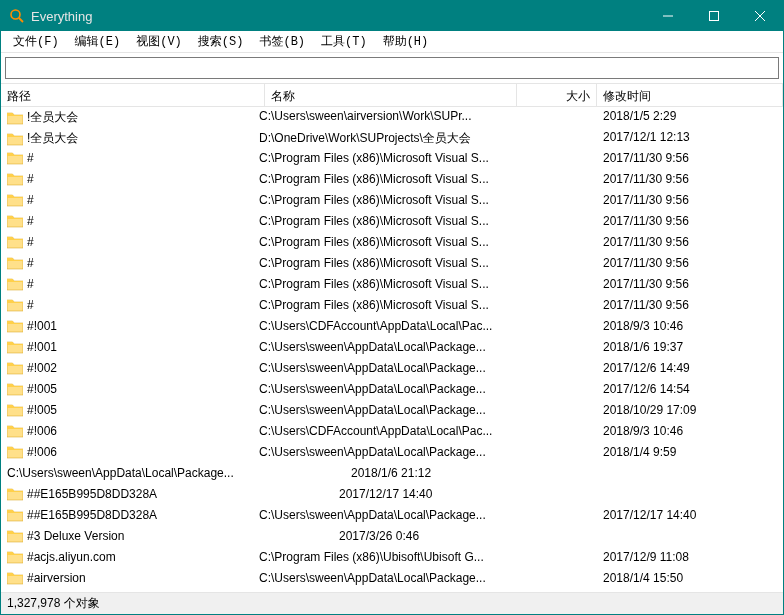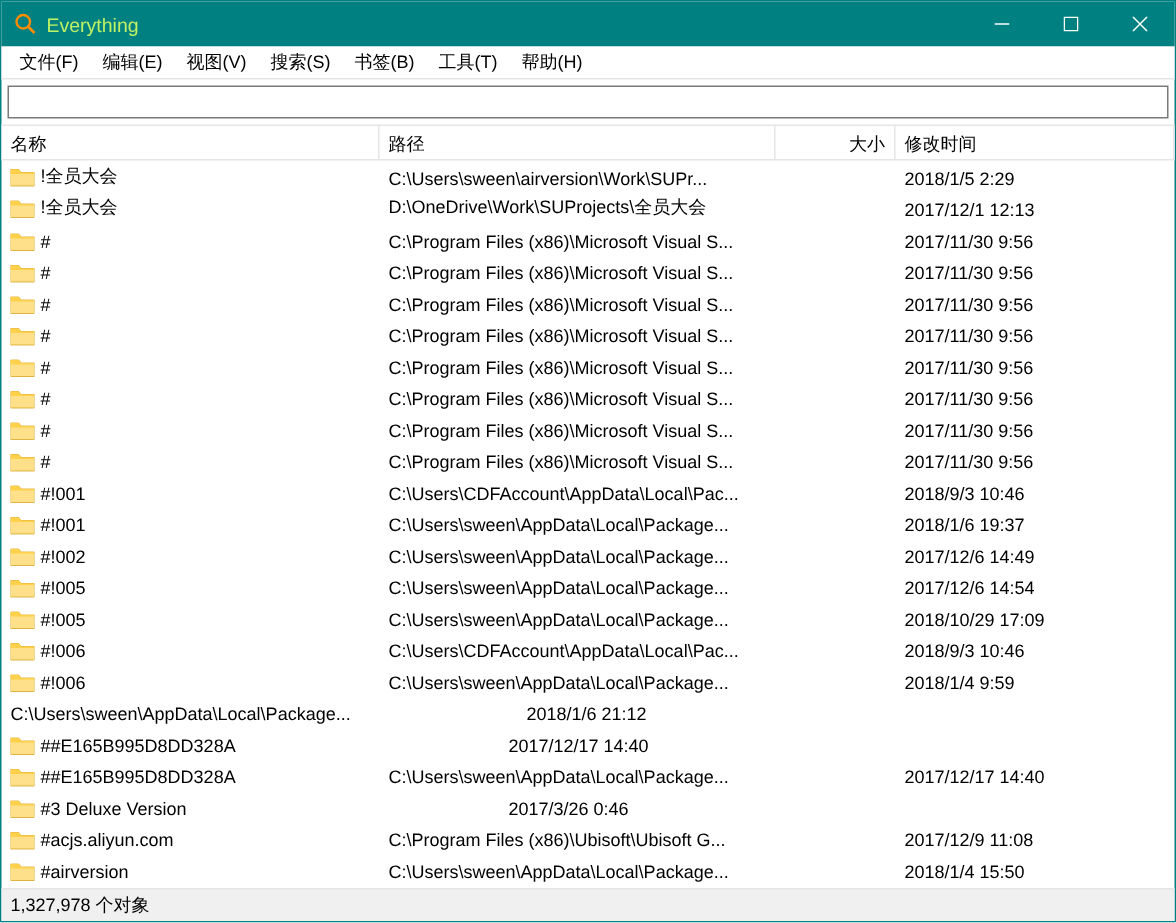--- a/index.html
+++ b/index.html
@@ -1,34 +1,34 @@
 <!DOCTYPE html>
 <html><head>
 <meta charset="utf-8">
 <style>
 * { margin: 0; padding: 0; box-sizing: border-box; font-family: "Microsoft YaHei", "Segoe UI", sans-serif; font-size: 12px; }
 body { background: #fff; overflow: hidden; }
 .window { width: 784px; height: 615px; display: flex; flex-direction: column; border: 1px solid #008080; }
-.titlebar { background: #008080; color: #bef264; height: 30px; display: flex; align-items: center; padding: 0 0 0 8px; }
+.titlebar { background: #008080; color: #e5e5e5; height: 30px; display: flex; align-items: center; padding: 0 0 0 8px; }
 .titlebar .icon { width: 16px; height: 16px; margin-right: 6px; display: flex; align-items: center; justify-content: center; }
 .titlebar .title { flex: 1; font-size: 13px; }
 .titlebar .ctrls { display: flex; height: 100%; }
 .titlebar .ctrl { width: 46px; display: flex; align-items: center; justify-content: center; cursor: pointer; }
 .menubar { background: #fff; height: 22px; display: flex; align-items: center; padding: 0 4px; border-bottom: 1px solid #e5e5e5; }
-.menubar .mi { padding: 18px 8px; cursor: pointer; }
+.menubar .mi { padding: 18px 8px; cursor: pointer; font-family: Liberation Mono, monospace; }
 .searchbar { padding: 4px; }
 .searchbar input { width: 100%; height: 22px; border: 1px solid #7a7a7a; padding: 2px 4px; outline: none; }
 .headers { display: flex; border-top: 1px solid #e5e5e5; border-bottom: 1px solid #e5e5e5; background: #fff; height: 24px; }
 .headers .hc { padding: 4px 6px; border-right: 1px solid #e5e5e5; cursor: pointer; white-space: nowrap; overflow: hidden; }
 .c-name { width: 252px; text-align: left; }
 .c-path { width: 264px; text-align: left; }
 .c-size { width: 80px; text-align: right; }
 .c-date { flex: 1; text-align: left; }
 .rows { flex: 1; overflow-y: scroll; overflow-x: hidden; }
-.row { display: flex; height: 21px; align-items: flex-end; cursor: pointer; }
+.row { display: flex; height: 21px; align-items: flex-start; cursor: pointer; }
 .row .cell { padding: 2px 6px; white-space: nowrap; overflow: hidden; text-overflow: ellipsis; }
 .row .c-name { display: flex; align-items: center; gap: 4px; }
 .folder-icon { width: 16px; height: 14px; flex-shrink: 0; }
 .statusbar { height: 22px; border-top: 1px solid #e5e5e5; display: flex; align-items: center; padding: 0 6px; background: #f0f0f0; }
 ::-webkit-scrollbar { width: 17px; }
 ::-webkit-scrollbar-track { background: #f0f0f0; }
 ::-webkit-scrollbar-thumb { background: #cdcdcd; border: 1px solid #f0f0f0; }
 ::-webkit-scrollbar-button { background: #f0f0f0; height: 17px; }
 </style>
 </head>
@@ -71,22 +71,22 @@
       <div class="mi">书签(B)</div>
       <div class="mi">工具(T)</div>
       <div class="mi">帮助(H)</div>
     </div>
 
   <div class="searchbar">
     <input type="text" value="" style="">
   </div>
 
   <div class="headers">
+    <div class="hc c-path">路径</div>
     <div class="hc c-name">名称</div>
-    <div class="hc c-path">路径</div>
     <div class="hc c-size">大小</div>
     <div class="hc c-date">修改时间</div>
   </div>
 
   <div class="rows" id="rows">
       <div class="row">
         <div class="cell c-name">
           <svg class="folder-icon" viewBox="0 0 16 14">
             <path d="M0 2 L0 13 L16 13 L16 4 L7 4 L5.5 2 Z" fill="#ffe08a" stroke="#d4a017" stroke-width="0.5"></path>
             <path d="M0 2 L5.5 2 L7 4 L16 4 L16 5 L0 5 Z" fill="#ffd04a"></path>

